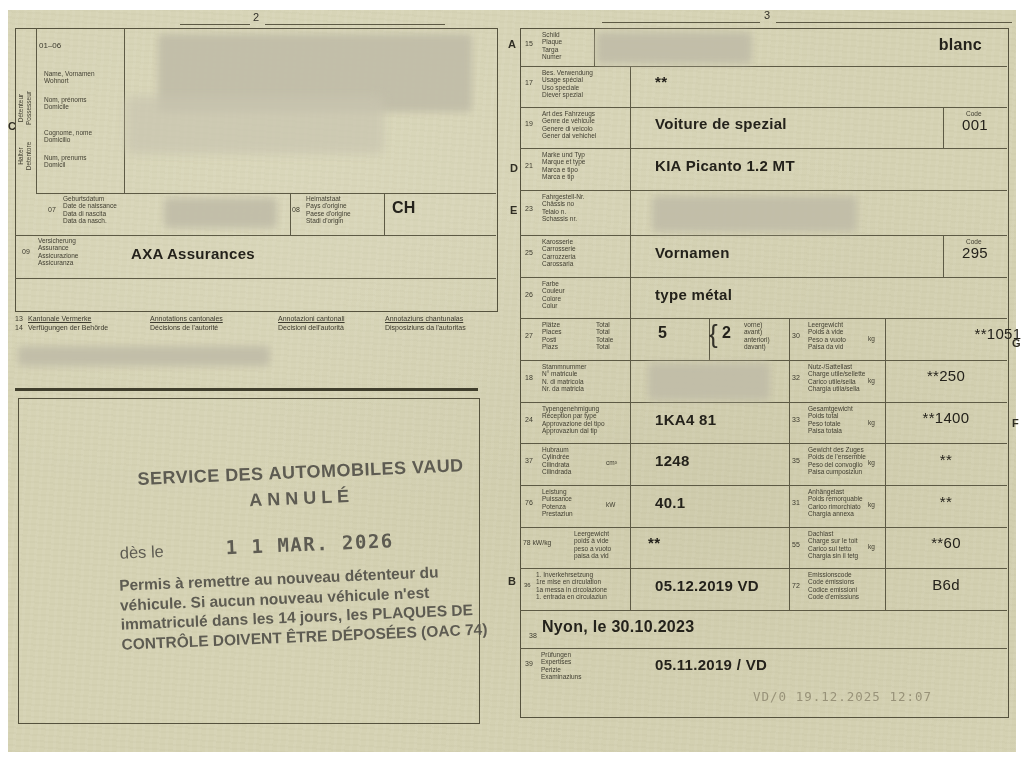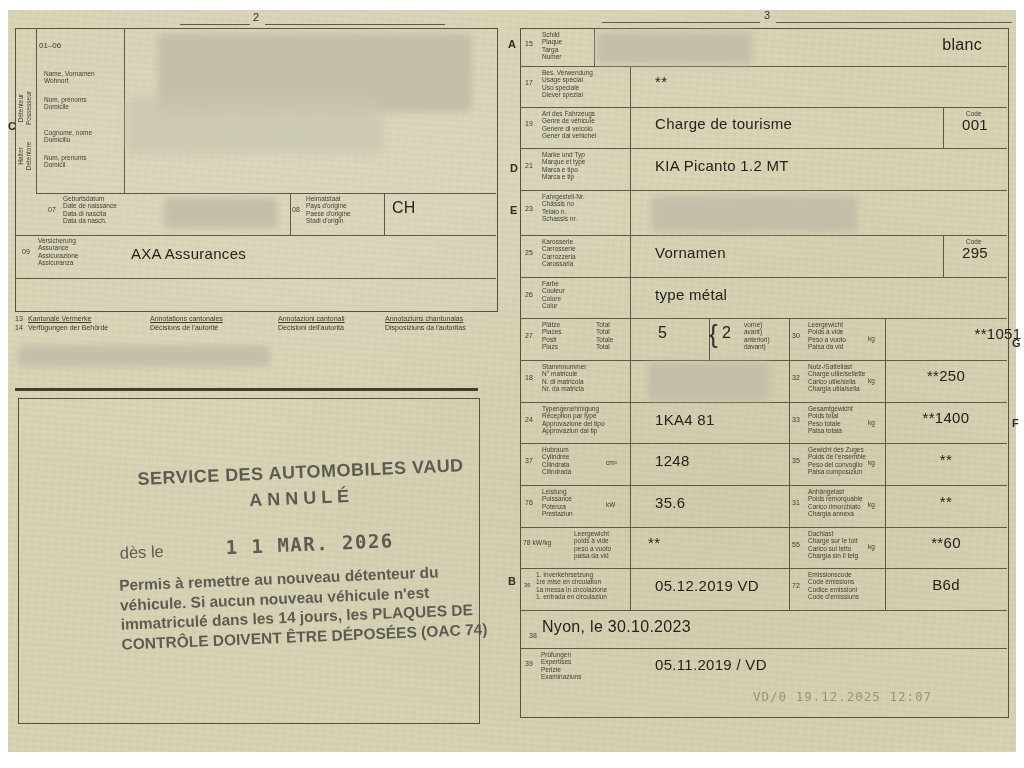--- a/index.html
+++ b/index.html
@@ -12,21 +12,21 @@
           repeating-linear-gradient(4deg, rgba(110,104,72,.03) 0 2px, rgba(0,0,0,0) 2px 6px),
           repeating-linear-gradient(94deg, rgba(255,255,246,.05) 0 3px, rgba(0,0,0,0) 3px 8px),
           #d5d2b3;}
   .abs{position:absolute;}
   .hl{position:absolute;height:1px;background:#5d5a45;}
   .vl{position:absolute;width:1px;background:#5d5a45;}
   .box{position:absolute;border:1.4px solid #55523e;}
   .lbl{position:absolute;font-size:6.5px;line-height:7.3px;color:#403e31;white-space:nowrap;}
   .rlbl{position:absolute;font-size:7px;line-height:8.6px;color:#3c3a2e;white-space:nowrap;}
   .num{position:absolute;font-size:7px;color:#3c3a2e;}
-  .val{position:absolute;font-size:15px;color:#24221b;white-space:nowrap;letter-spacing:.3px;}
+  .val{position:absolute;font-size:15px;color:#24221b;white-space:nowrap;letter-spacing:.3px;font-weight:bold;}
   .valc{position:absolute;font-size:15px;color:#24221b;text-align:center;letter-spacing:.3px;}
   .letter{position:absolute;font-size:11px;font-weight:bold;color:#2f2d23;}
   .pagenum{position:absolute;font-size:11px;color:#33312a;}
   .blob{position:absolute;background:#c1bda8;filter:blur(3.5px);border-radius:5px;opacity:.92;}
   .blob2{position:absolute;background:#c9c5b0;filter:blur(5px);border-radius:8px;opacity:.7;}
   .unit{position:absolute;font-size:6.5px;color:#403e31;}
   .vrot{position:absolute;transform:rotate(-90deg);font-size:6.5px;line-height:7.5px;
         color:#403e31;text-align:center;}
   .u{text-decoration:underline;}
   #stamp{position:absolute;left:100px;top:452px;width:392px;transform:rotate(-2.4deg);
@@ -202,21 +202,21 @@
       </div>
   <div class="val" style="left:647px;top:63px;">**</div>
 
   <div class="num" style="left:517px;top:110px;">19</div>
   <div class="lbl" style="left:534px;top:100px;">
         <div>Art des Fahrzeugs</div>
         <div>Genre de véhicule</div>
         <div>Genere di veicolo</div>
         <div>Gener dal vehichel</div>
       </div>
-  <div class="val" style="left:647px;top:105px;">Charge de tourisme</div>
+  <div class="val" style="left:647px;top:105px;">Voiture de spezial</div>
   <div class="lbl" style="left:958px;top:100px;">Code</div>
   <div class="valc" style="left:935px;top:106px;width:64px;">001</div>
 
   <div class="num" style="left:517px;top:152px;">21</div>
   <div class="lbl" style="left:534px;top:141px;">
         <div>Marke und Typ</div>
         <div>Marque et type</div>
         <div>Marca e tipo</div>
         <div>Marca e tip</div>
       </div>
@@ -339,21 +339,21 @@
   <div class="valc" style="left:877px;top:441px;width:122px;">**</div>
 
   <div class="num" style="left:517px;top:489px;">76</div>
   <div class="lbl" style="left:534px;top:478px;">
         <div>Leistung</div>
         <div>Puissance</div>
         <div>Potenza</div>
         <div>Prestaziun</div>
       </div>
   <div class="unit" style="left:598px;top:491px;">kW</div>
-  <div class="val" style="left:647px;top:484px;">35.6</div>
+  <div class="val" style="left:647px;top:484px;">40.1</div>
   <div class="num" style="left:784px;top:489px;">31</div>
   <div class="lbl" style="left:800px;top:478px;">
         <div>Anhängelast</div>
         <div>Poids remorquable</div>
         <div>Carico rimorchiato</div>
         <div>Chargia annexa</div>
       </div>
   <div class="unit" style="left:860px;top:491px;">kg</div>
   <div class="valc" style="left:877px;top:483px;width:122px;">**</div>
 

